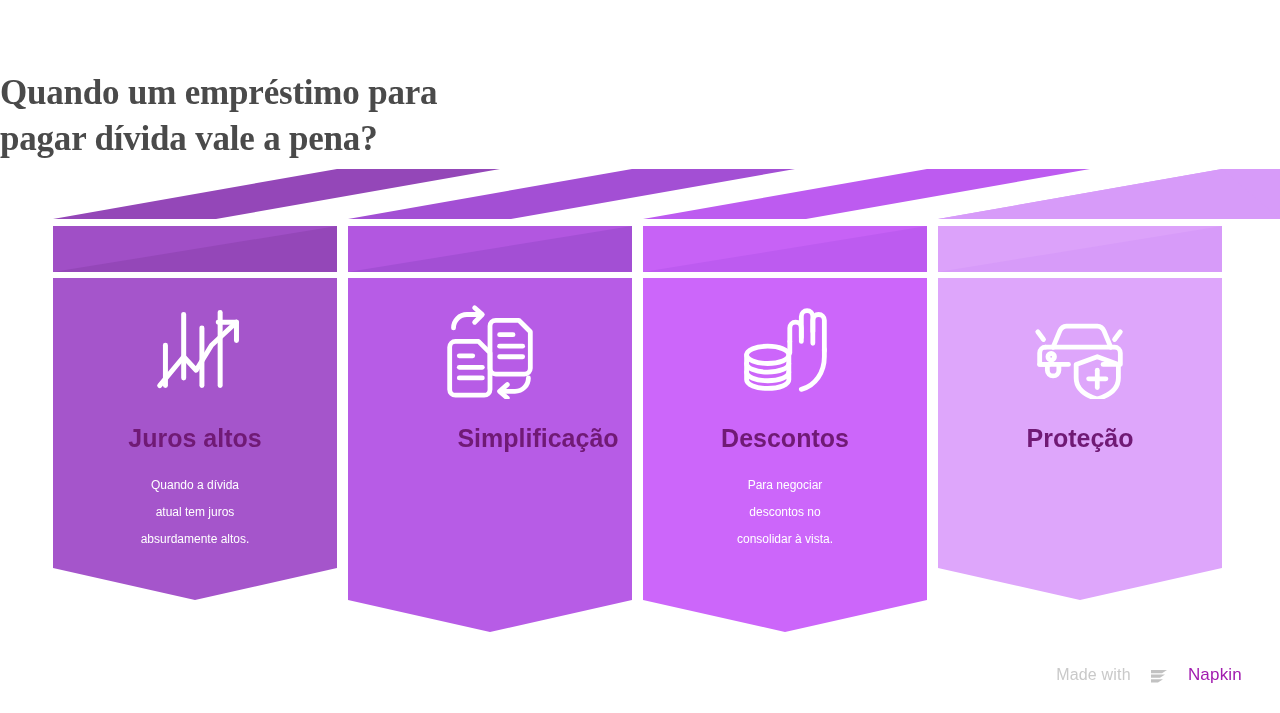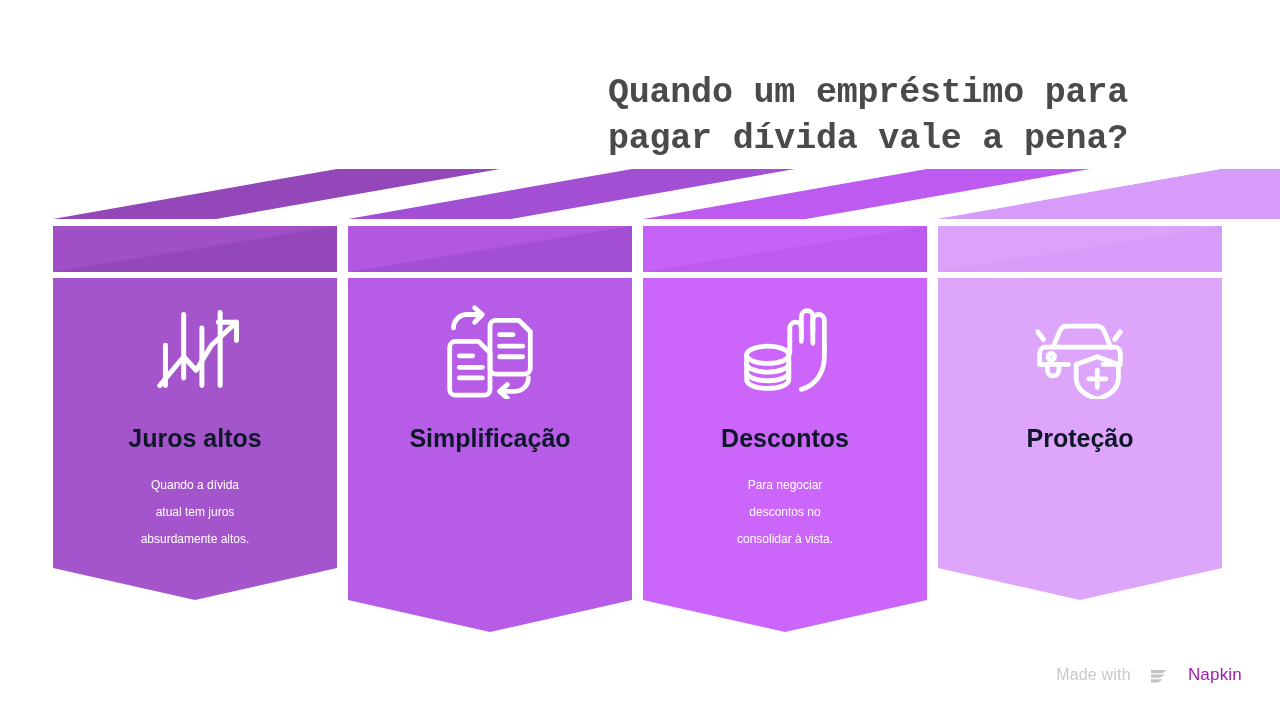--- a/index.html
+++ b/index.html
@@ -20,22 +20,22 @@
     left: 0; top: 0;
     width: 1280px;
     height: 713px;
   }
 
   .title {
     position: absolute;
     left: 0;
     top: 70px;
     width: 1128px;
-    text-align: right;
-    font-family: Liberation Mono, monospace;
+    text-align: left;
+    font-family: Liberation Serif, serif;
     font-weight: bold;
     font-size: 35px;
     line-height: 46px;
     color: #4a4a4a;
     letter-spacing: -0.2px;
     white-space: pre-line;
   }
 
   svg.scene {
     position: absolute;
@@ -48,21 +48,21 @@
   .card-text {
     position: absolute;
     text-align: center;
     color: #ffffff;
   }
   .card-heading {
     font-family: "Liberation Sans", sans-serif;
     font-weight: bold;
     font-size: 25px;
     line-height: 30px;
-    color: #0f172a;
+    color: #701a75;
   }
   .card-desc {
     font-family: "Liberation Sans", sans-serif;
     font-weight: normal;
     font-size: 12px;
     line-height: 27px;
     color: #ffffff;
     margin-top: 19px;
     white-space: pre-line;
   }
@@ -197,21 +197,21 @@
   <div class="title">Quando um empréstimo para
 pagar dívida vale a pena?</div>
 
   <div class="card-text" style="left:53px; top:423px; width:284px;">
     <div class="card-heading">Juros altos</div>
     <div class="card-desc">Quando a dívida
 atual tem juros
 absurdamente altos.</div>
   </div>
 
-  <div class="card-text" style="left:348px; top:423px; width:284px;">
+  <div class="card-text" style="left:348px; top:423px; width:284px;padding-left:48px;">
     <div class="card-heading">Simplificação</div>
   </div>
 
   <div class="card-text" style="left:643px; top:423px; width:284px;">
     <div class="card-heading">Descontos</div>
     <div class="card-desc">Para negociar
 descontos no
 consolidar à vista.</div>
   </div>
 

